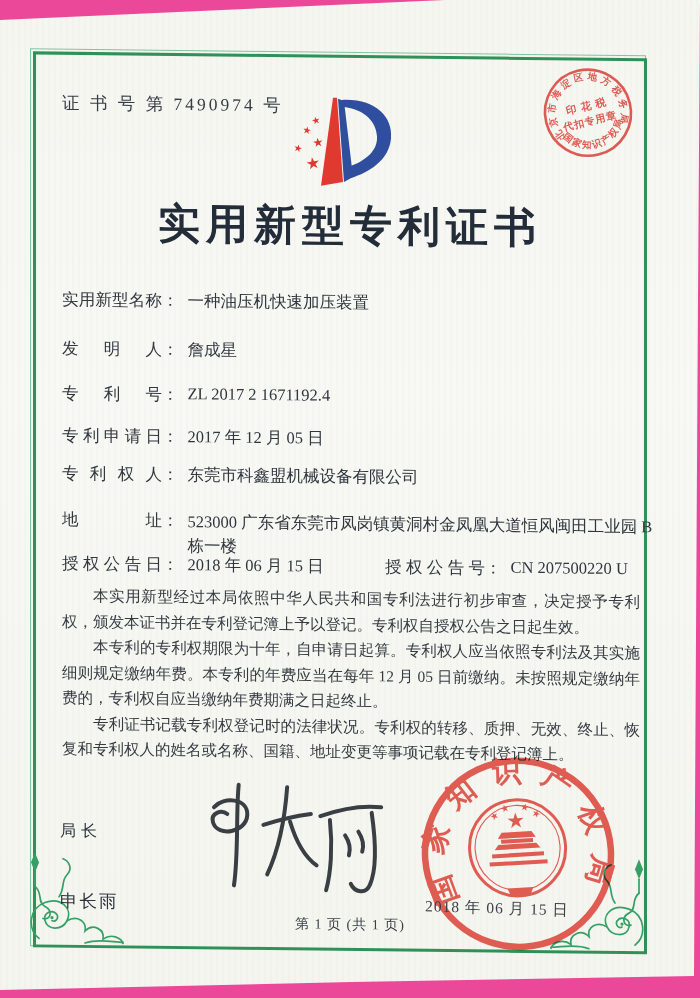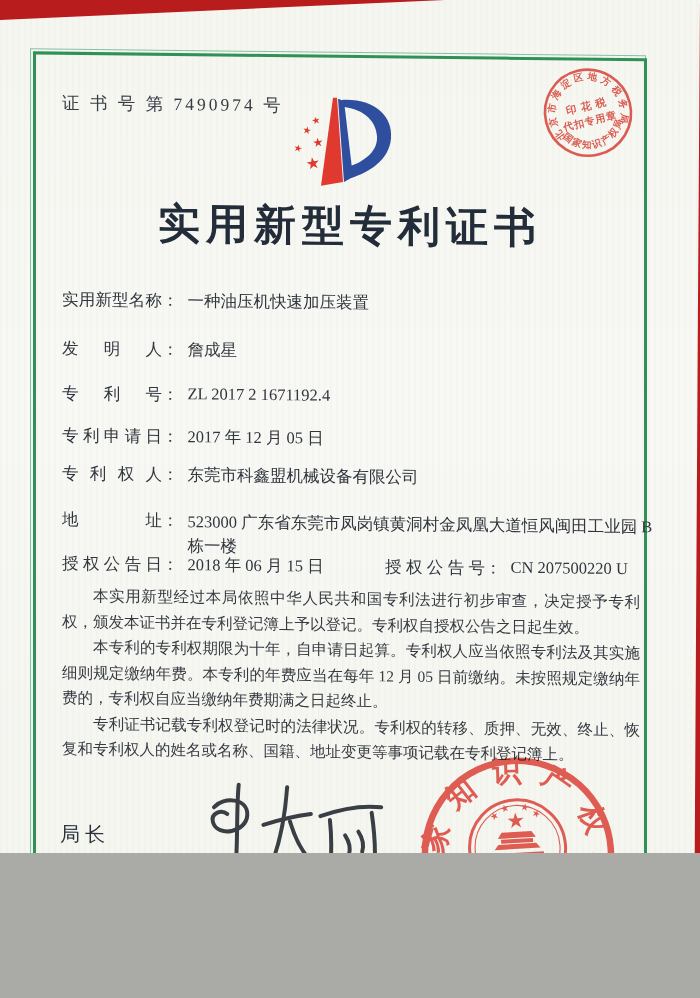--- a/index.html
+++ b/index.html
@@ -1,16 +1,16 @@
 <!DOCTYPE html>
 <html><head>
 <meta charset="utf-8">
 <style>
   html,body{margin:0;padding:0;background:#aaaba7;}
-  .scene{position:relative;width:700px;height:853px;overflow:hidden;background:#b91c1c;
+  .scene{position:relative;width:700px;height:998px;overflow:hidden;background:#ec4899;
          font-family:"Liberation Serif","DejaVu Serif",serif;}
   .paper{position:absolute;left:0;top:0;width:700px;height:998px;
          background:
            repeating-linear-gradient(90deg, rgba(60,80,60,0.018) 0 2px, rgba(0,0,0,0) 2px 6px),
            linear-gradient(180deg,#f6f6f1 0%,#f8f8f4 40%,#f4f5ef 100%);
          clip-path:polygon(0px 20px,445px 0px,700px 0px,698px 300px,694px 976px,352px 982px,0px 990px);
          filter:drop-shadow(0 0 2px rgba(50,50,45,.75));}
   .cert{position:absolute;left:0;top:0;width:700px;height:998px;
         transform:skewY(0.65deg);transform-origin:0 0;color:#2c323b;}
   .frame-outer{position:absolute;left:30px;top:48px;width:614px;height:896px;
@@ -23,21 +23,21 @@
          font-size:42px;font-weight:bold;letter-spacing:6px;color:#232c39;}
   .row{position:absolute;left:62px;font-size:16.5px;white-space:nowrap;color:#30363e;}
   .lbl{display:inline-block;width:100px;text-align:justify;text-align-last:justify;vertical-align:top;}
   .cl{display:inline-block;vertical-align:top;}
   .val{display:inline-block;margin-left:9px;vertical-align:top;}
   .val-wrap{white-space:normal;width:474px;line-height:24px;}
   .col2{position:absolute;left:323px;top:0;}
   .paras{position:absolute;left:62px;top:582px;width:578px;font-size:15.5px;
          line-height:25.5px;text-align:justify;color:#363b42;}
   .paras p{margin:0;text-indent:2em;}
-  .director-title{position:absolute;left:60px;top:820px;font-size:20px;letter-spacing:5px;}
+  .director-title{position:absolute;left:60px;top:820px;font-size:16px;letter-spacing:5px;}
   .director-name{position:absolute;left:60px;top:888px;font-size:17.5px;letter-spacing:2px;}
   .signature{position:absolute;left:195px;top:768px;}
   .seal-main{position:absolute;left:402px;top:736px;mix-blend-mode:multiply;}
   .seal-tax{position:absolute;left:532px;top:50px;mix-blend-mode:multiply;}
   .flourish{position:absolute;}
   .flourish.left{left:29px;top:850px;}
   .flourish.right{left:549px;top:850px;transform:scale(-1,1);}
   .footer{position:absolute;left:0;top:912px;width:700px;text-align:center;
           font-size:14px;letter-spacing:1px;color:#3a3f45;}
   svg text{font-family:"Liberation Serif","DejaVu Serif",serif;}

